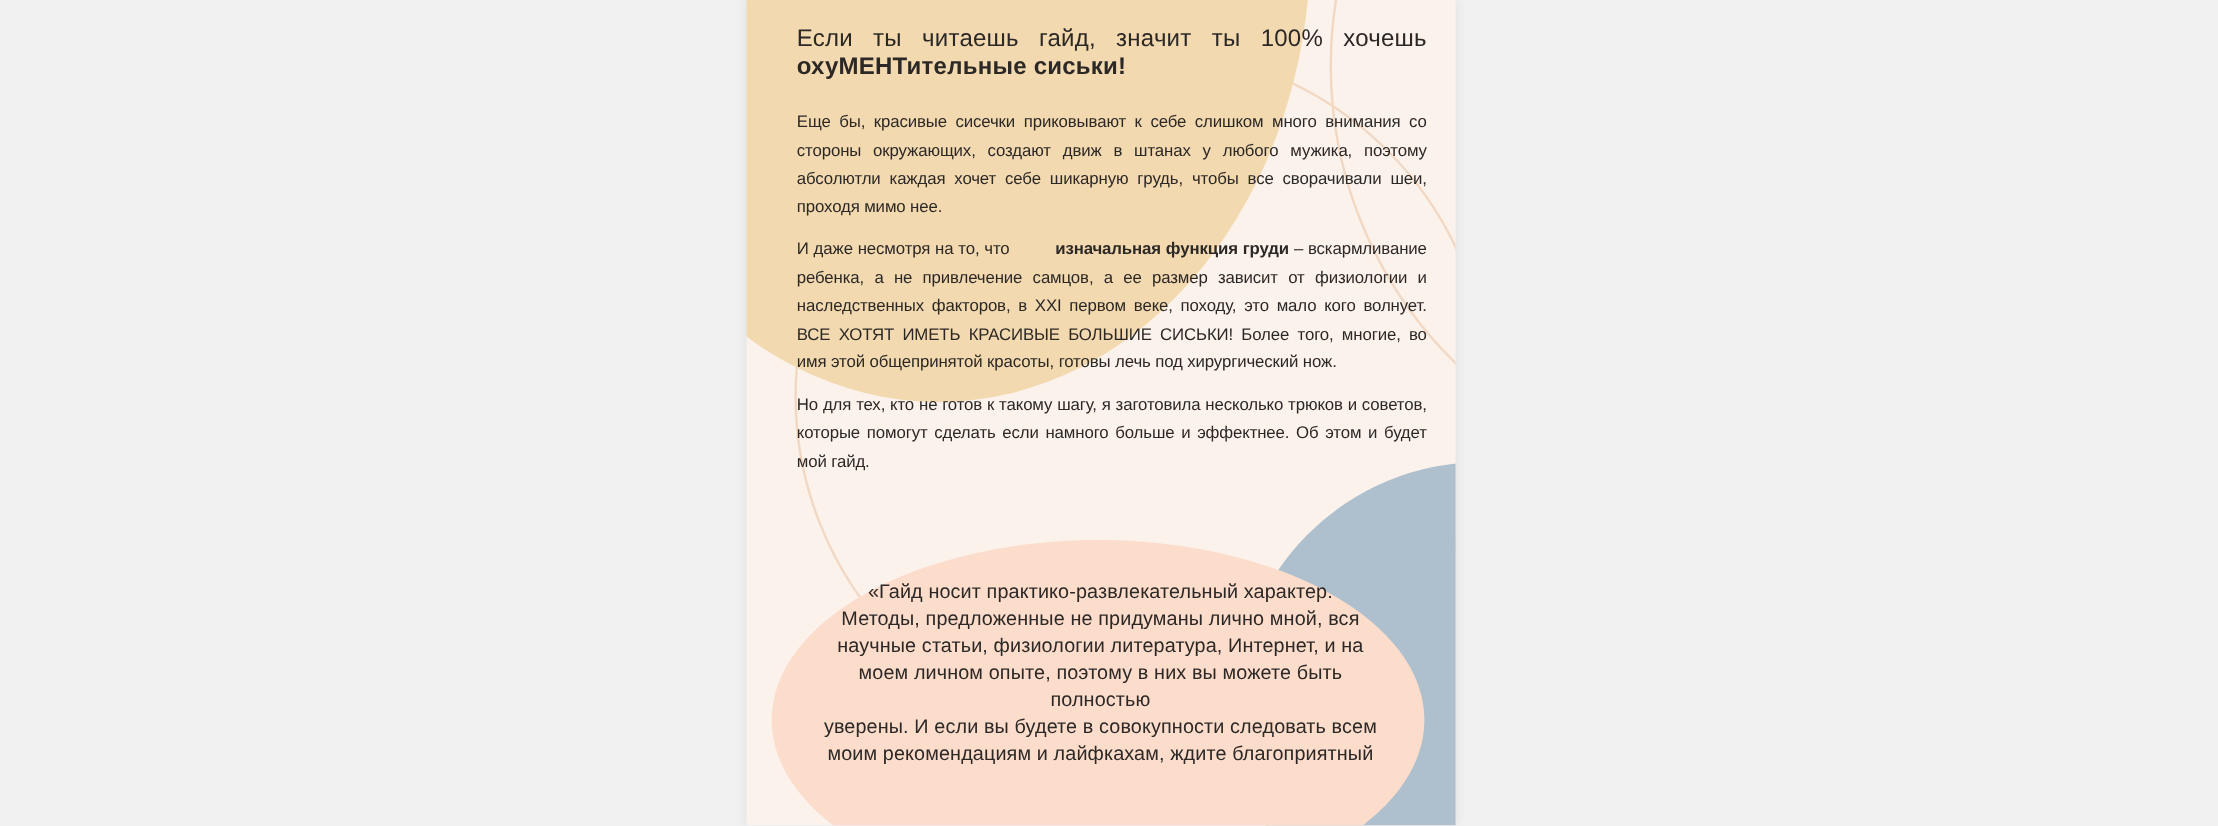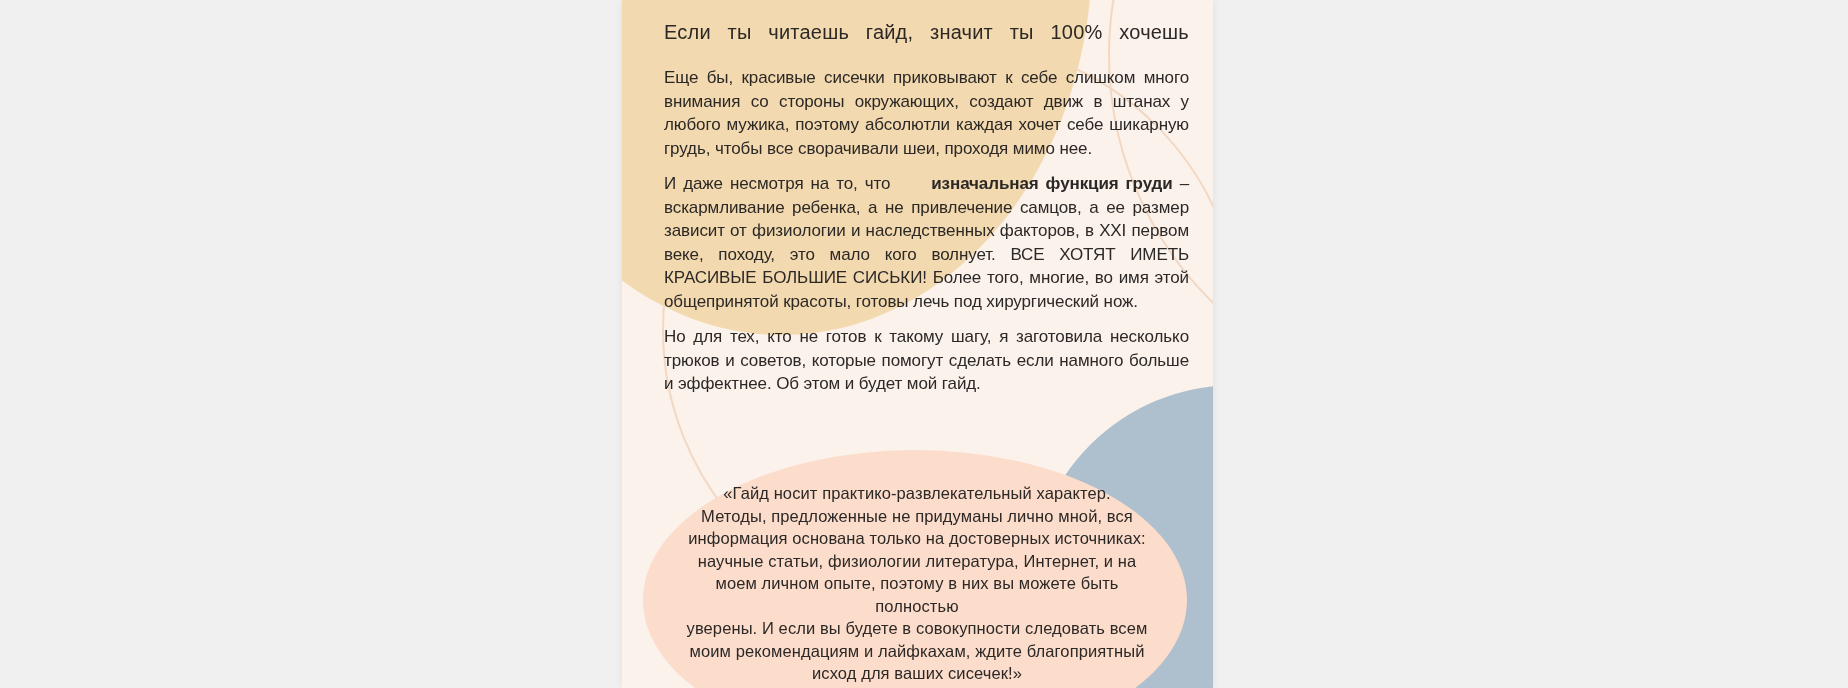--- a/index.html
+++ b/index.html
@@ -49,21 +49,21 @@
   .content{
     position:absolute;
     left:42px;top:20px;
     width:525px;
   }
   .title{font-size:20px;line-height:24px;letter-spacing:.2px;}
   .title-line1{text-align:justify;text-align-last:justify;}
   .title-line2{font-weight:bold;}
   .body-text p{
     margin-top:22px;
-    font-size:17px;
+    font-size:14px;
     line-height:23.5px;
     text-align:justify;
     letter-spacing:-0.1px;
   }
   .body-text p + p{margin-top:12px;}
   .bold{font-weight:bold;margin-left:34px;}
   .quote{
     position:absolute;
     left:50px;top:482px;
     width:490px;
@@ -80,33 +80,32 @@
 
   <div class="deco arc arc-a"></div>
   <div class="deco arc arc-b"></div>
   <div class="deco tan-blob"></div>
   <div class="deco blue-blob"></div>
   <div class="deco peach-ellipse"></div>
 
   <div class="content">
     <div class="title">
       <div class="title-line1">Если ты читаешь гайд, значит ты 100% хочешь</div>
+      <div class="title-line2">охуМЕНТительные сиськи!</div>
     </div>
 
     <div class="body-text">
       <p>Еще бы, красивые сисечки приковывают к себе слишком много внимания со стороны окружающих, создают движ в штанах у любого мужика, поэтому абсолютли каждая хочет себе шикарную грудь, чтобы все сворачивали шеи, проходя мимо нее.</p>
       <p><span>И даже несмотря на то, что </span><span class="bold">изначальная функция груди</span><span> – вскармливание ребенка, а не привлечение самцов, а ее размер зависит от физиологии и наследственных факторов, в XXI первом веке, походу, это мало кого волнует. ВСЕ ХОТЯТ ИМЕТЬ КРАСИВЫЕ БОЛЬШИЕ СИСЬКИ! Более того, многие, во имя этой общепринятой красоты, готовы лечь под хирургический нож.</span></p>
       <p>Но для тех, кто не готов к такому шагу, я заготовила несколько трюков и советов, которые помогут сделать если намного больше и эффектнее. Об этом и будет мой гайд.</p>
     </div>
   </div>
 
   <div class="quote">
     <div>«Гайд носит практико-развлекательный характер.</div>
     <div>Методы, предложенные не придуманы лично мной, вся</div>
-    <div>информация основана только на достоверных источниках:</div>
     <div>научные статьи, физиологии литература, Интернет, и на</div>
     <div>моем личном опыте, поэтому в них вы можете быть полностью</div>
     <div>уверены. И если вы будете в совокупности следовать всем</div>
     <div>моим рекомендациям и лайфкахам, ждите благоприятный</div>
-    <div>исход для ваших сисечек!»</div>
   </div>
 
 </div>
 
 </body></html>

